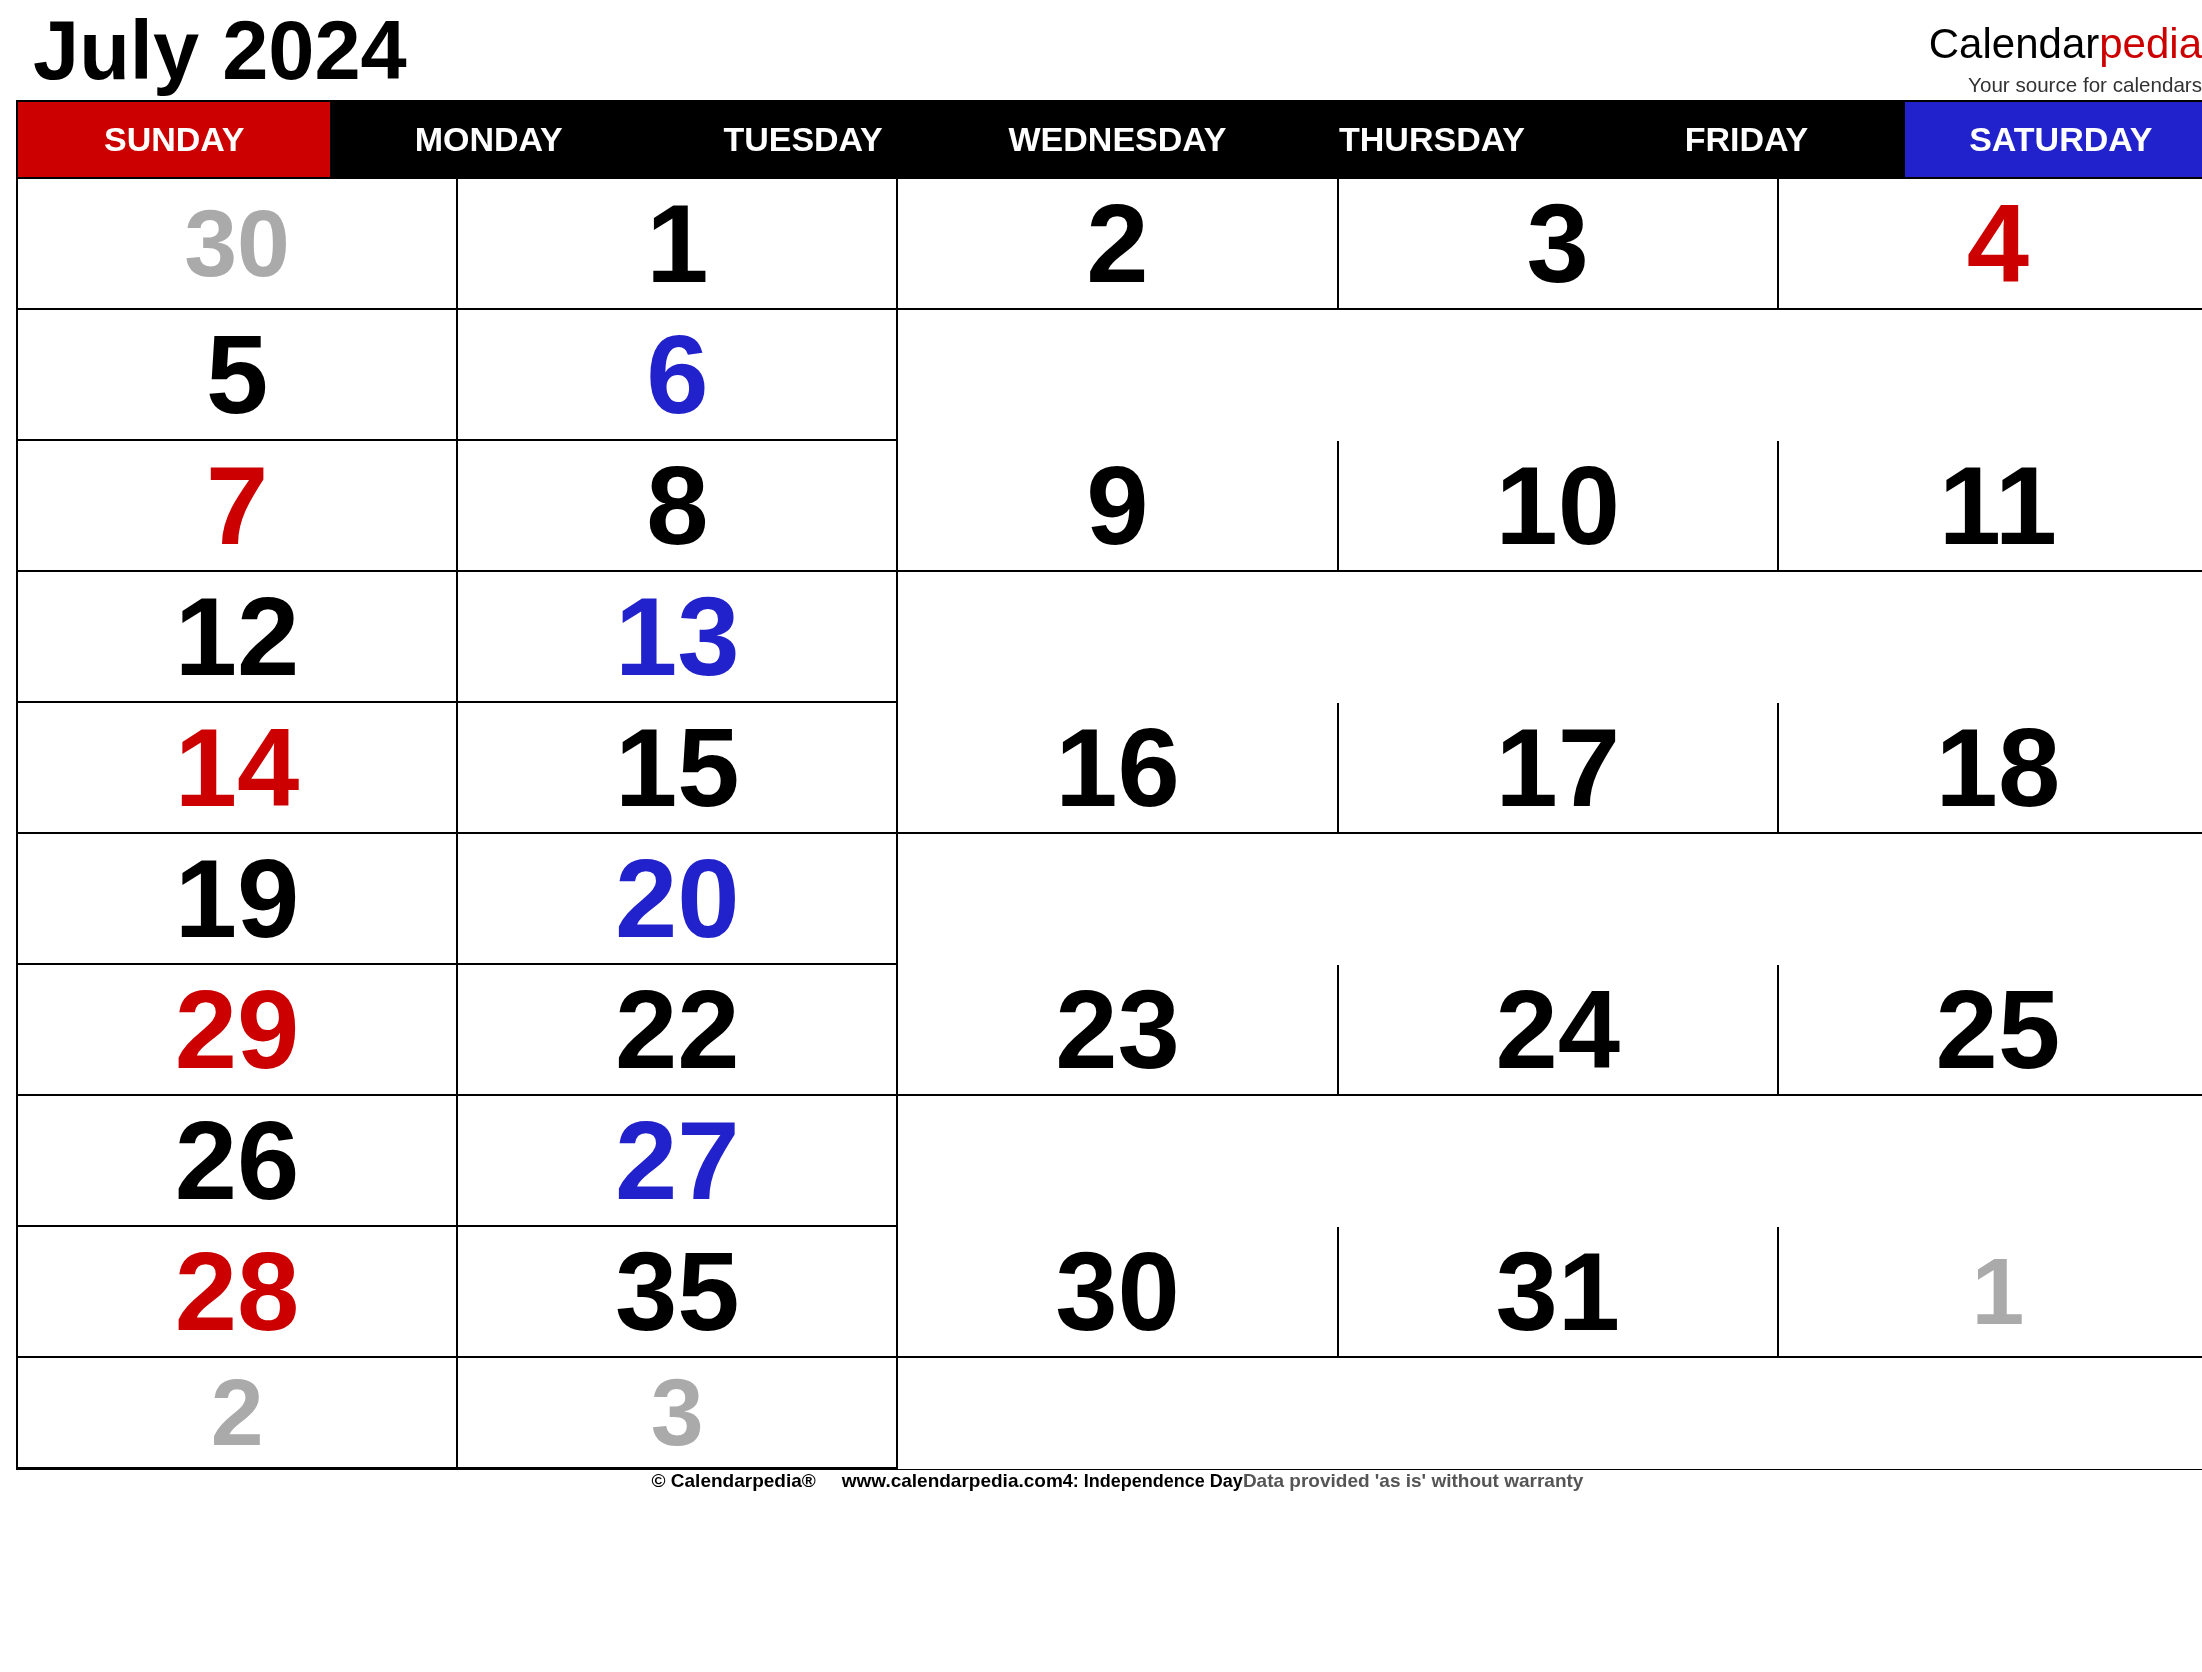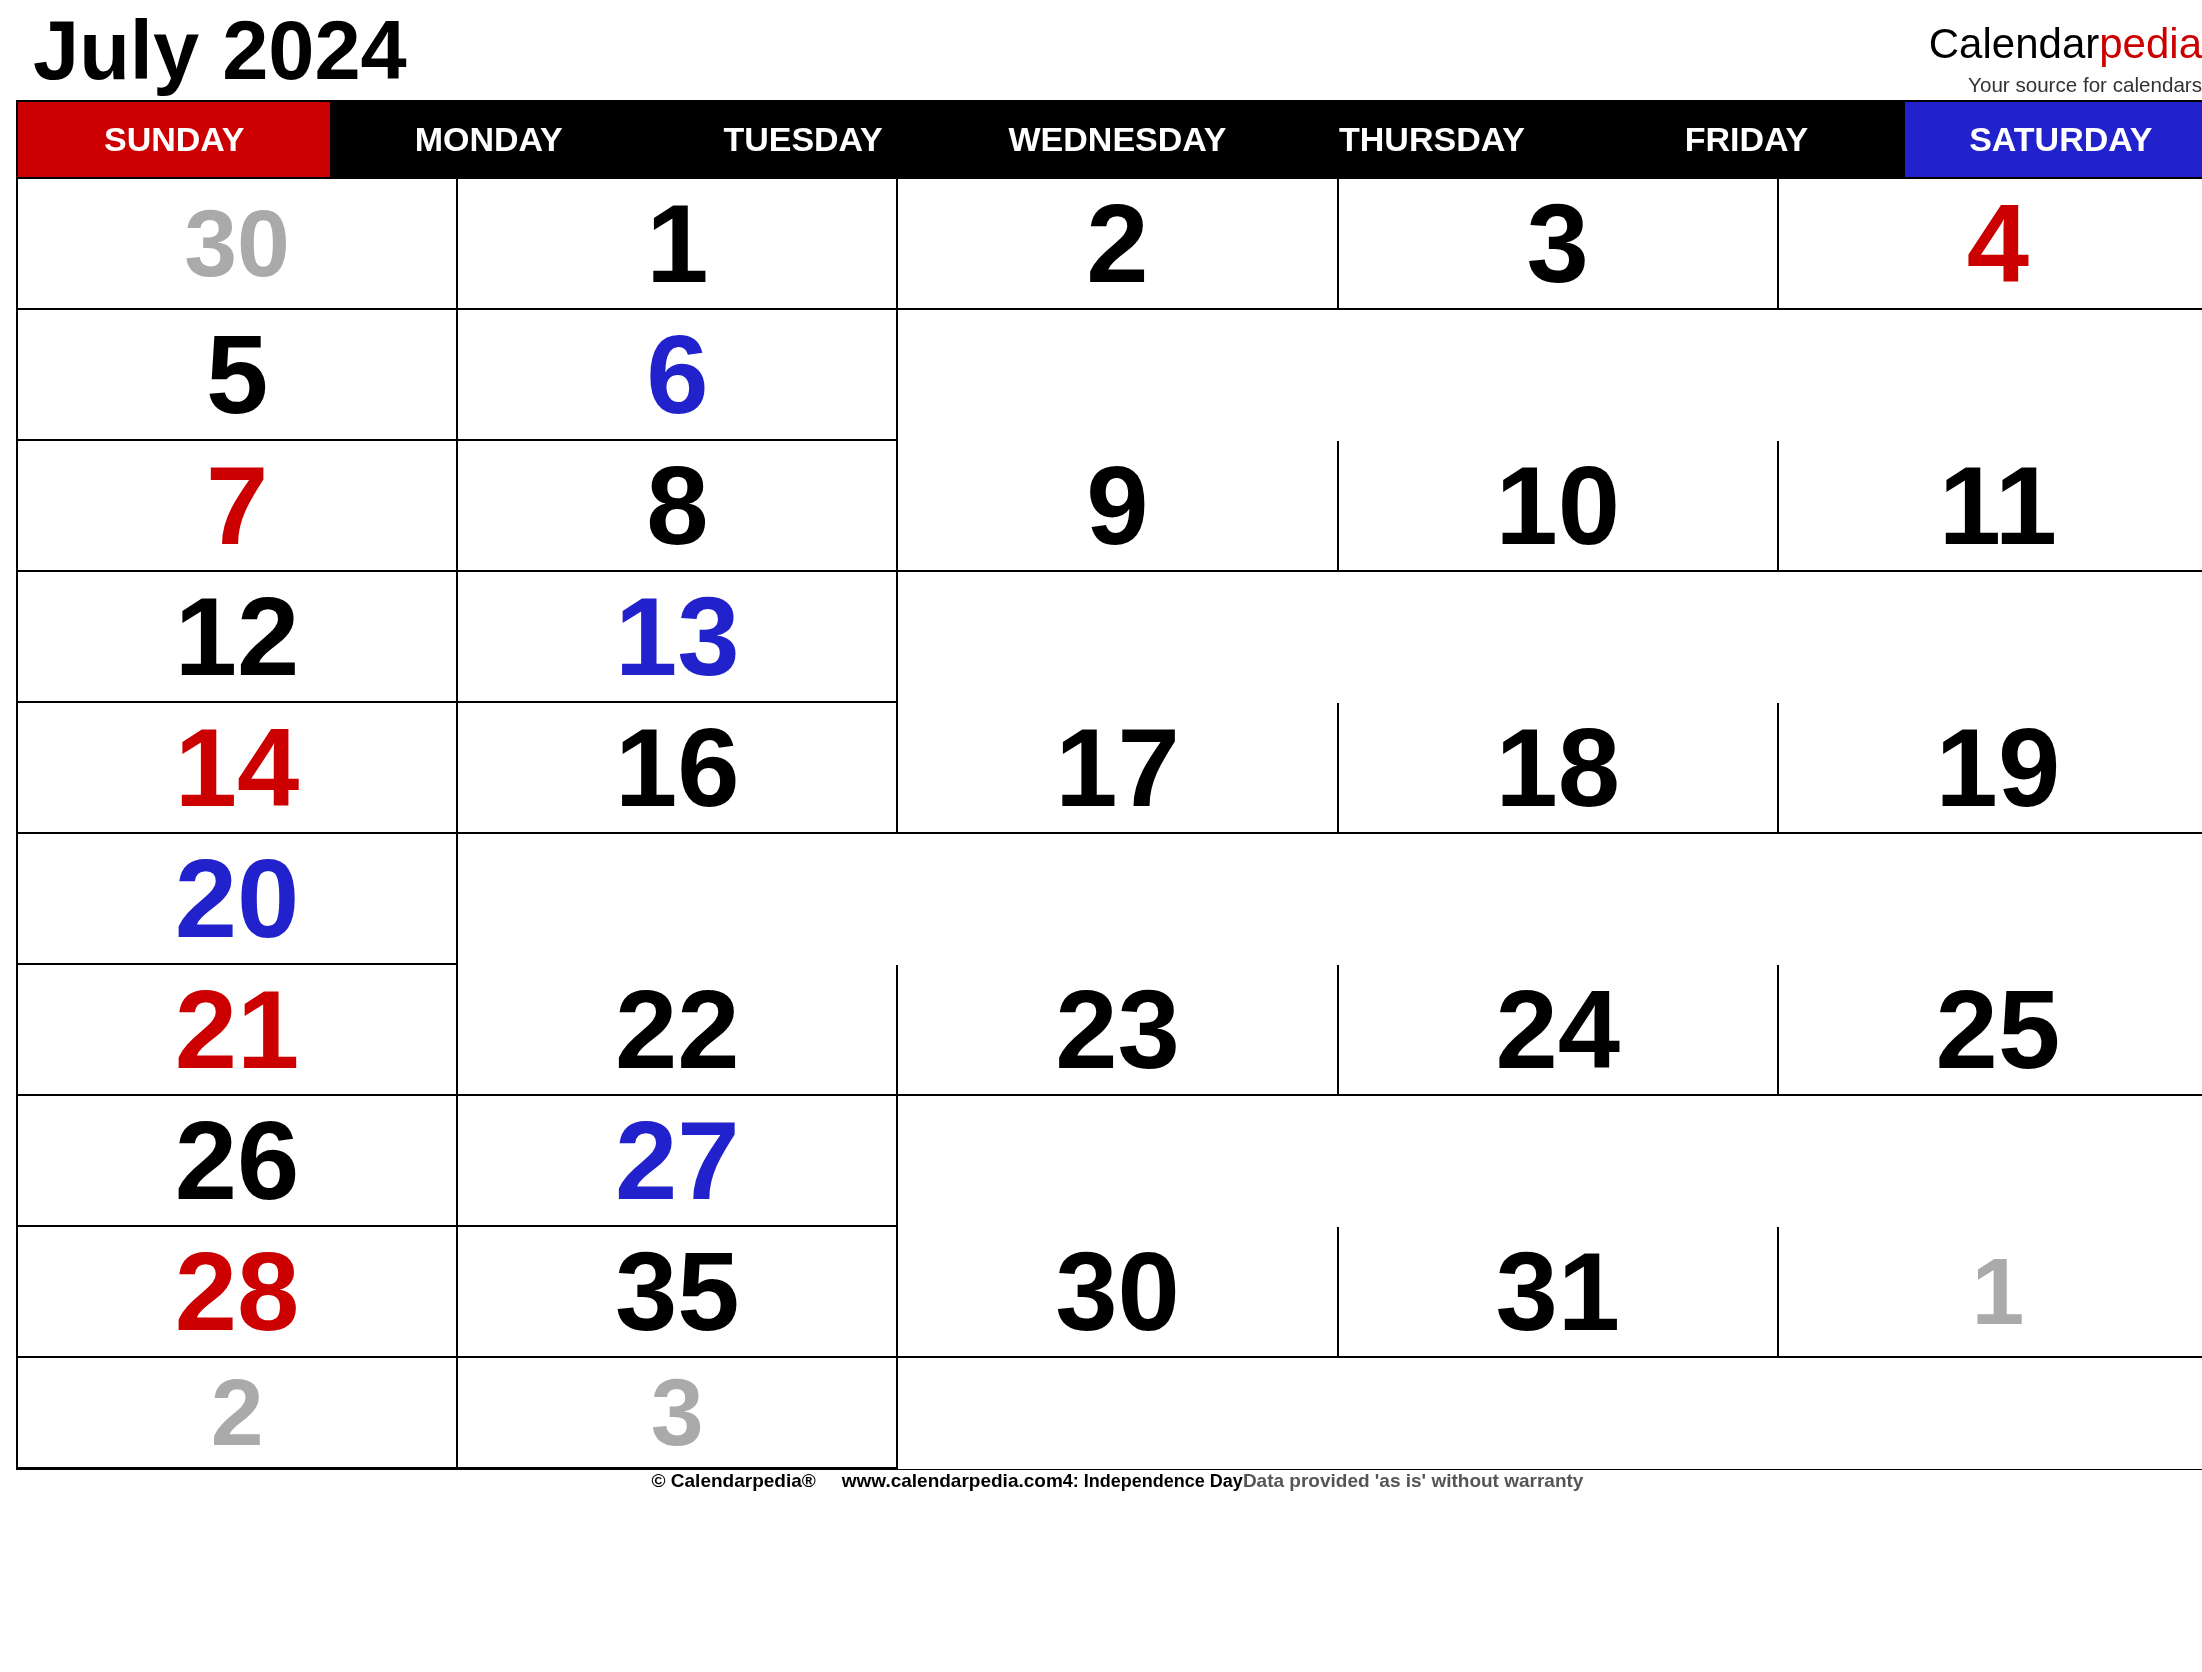--- a/index.html
+++ b/index.html
@@ -204,28 +204,29 @@
           <div class="calendar-cell sunday">7</div>
           <div class="calendar-cell weekday">8</div>
           <div class="calendar-cell weekday">9</div>
           <div class="calendar-cell weekday">10</div>
           <div class="calendar-cell weekday">11</div>
           <div class="calendar-cell weekday">12</div>
           <div class="calendar-cell saturday">13</div>
         </div>
         <div class="calendar-week">
           <div class="calendar-cell sunday">14</div>
+          <div class="calendar-cell weekday">15</div>
           <div class="calendar-cell weekday">16</div>
           <div class="calendar-cell weekday">17</div>
           <div class="calendar-cell weekday">18</div>
           <div class="calendar-cell weekday">19</div>
           <div class="calendar-cell saturday">20</div>
         </div>
         <div class="calendar-week">
-          <div class="calendar-cell sunday">21</div>
+          <div class="calendar-cell sunday">29</div>
           <div class="calendar-cell weekday">22</div>
           <div class="calendar-cell weekday">23</div>
           <div class="calendar-cell weekday">24</div>
           <div class="calendar-cell weekday">25</div>
           <div class="calendar-cell weekday">26</div>
           <div class="calendar-cell saturday">27</div>
         </div>
         <div class="calendar-week">
           <div class="calendar-cell sunday">28</div>
           <div class="calendar-cell weekday">35</div>

